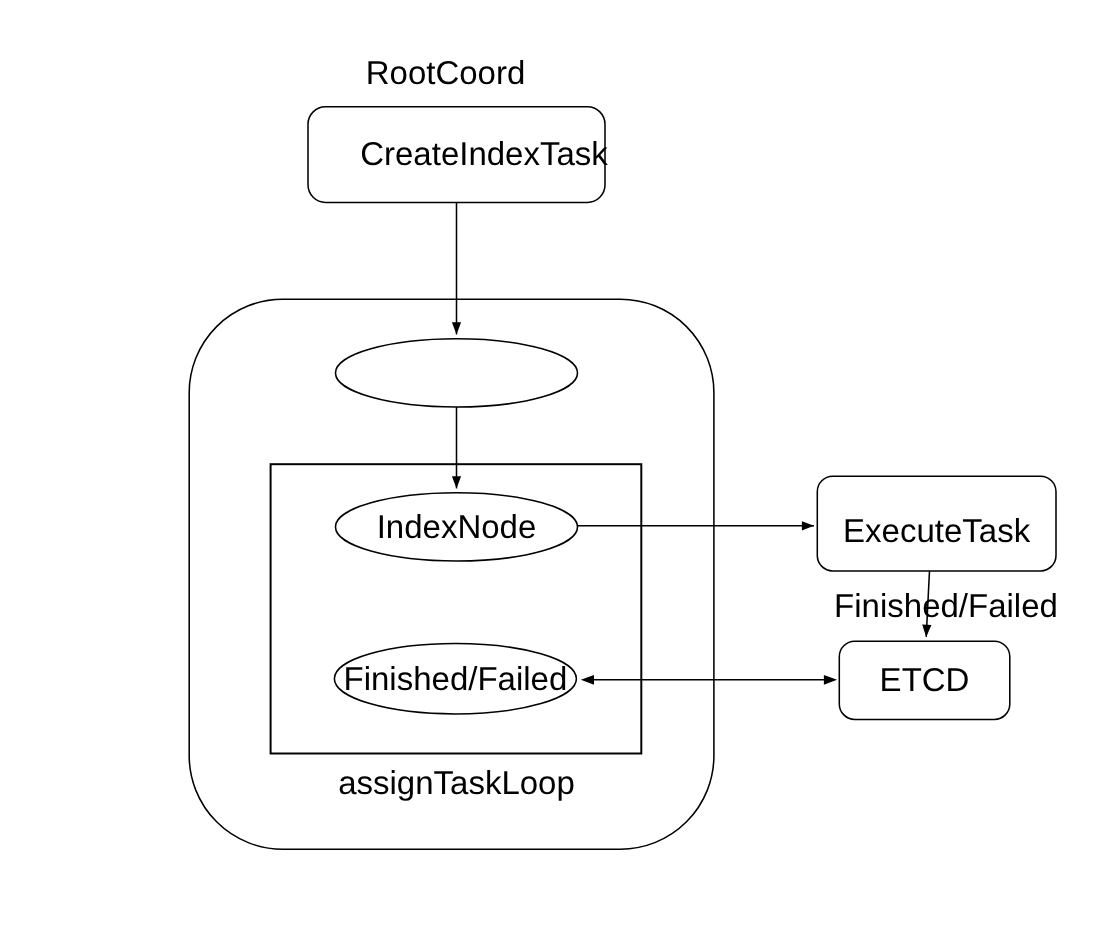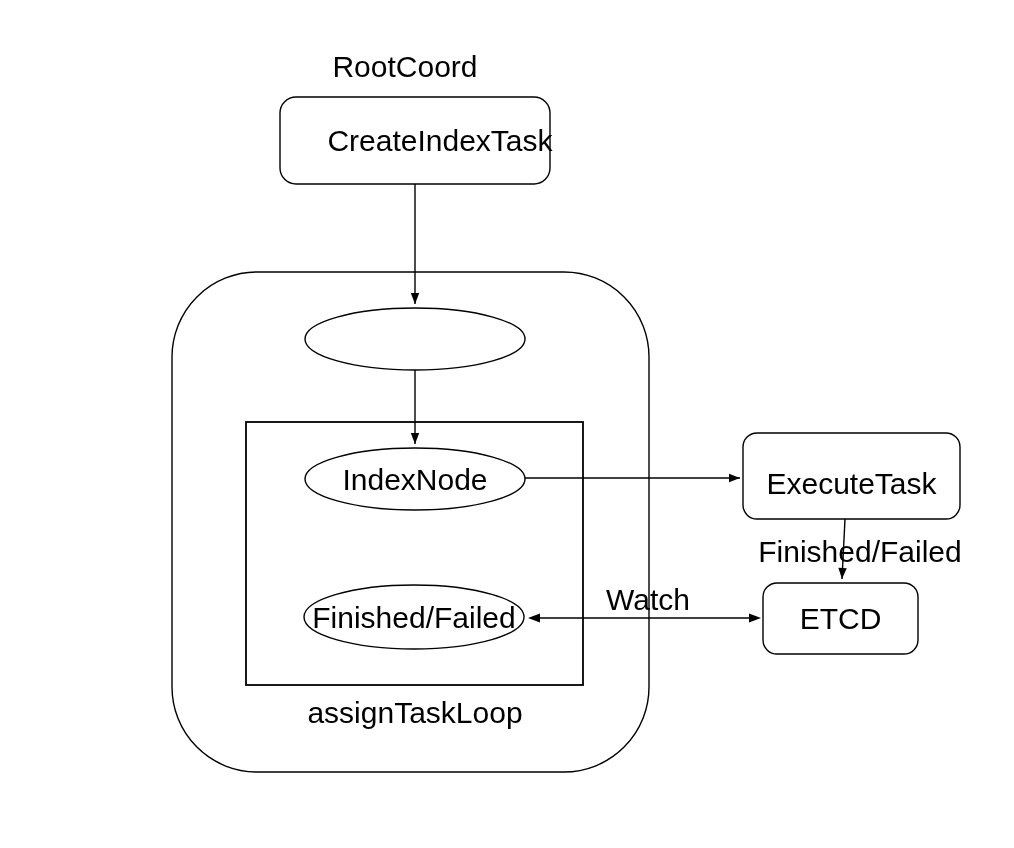--- a/index.html
+++ b/index.html
@@ -88,15 +88,14 @@
   <div class="lbl" style="left:305px; top:50px; width:200px; height:32px;">RootCoord</div>
   <div class="lbl" style="left:305px; top:696px; width:220px; height:32px;">assignTaskLoop</div>
 
   <div class="lbl" style="left:280px; top:97px; width:320px; height:87px;">CreateIndexTask</div>
   <div class="lbl" style="left:305px; top:448px; width:220px; height:62px;">IndexNode</div>
   <div class="lbl" style="left:304px; top:585px; width:220px; height:64px;">Finished/Failed</div>
   <div class="lbl" style="left:743px; top:433px; width:217px; height:100px;">ExecuteTask</div>
   <div class="lbl" style="left:763px; top:583px; width:155px; height:71px;">ETCD</div>
 
   <div class="lbl" style="left:750px; top:536px; width:220px; height:30px;">Finished/Failed</div>
-  <div class="lbl" style="left:588px; top:584px; width:120px; height:30px;">Watch</div>
 
 </div>
 
 </body></html>

